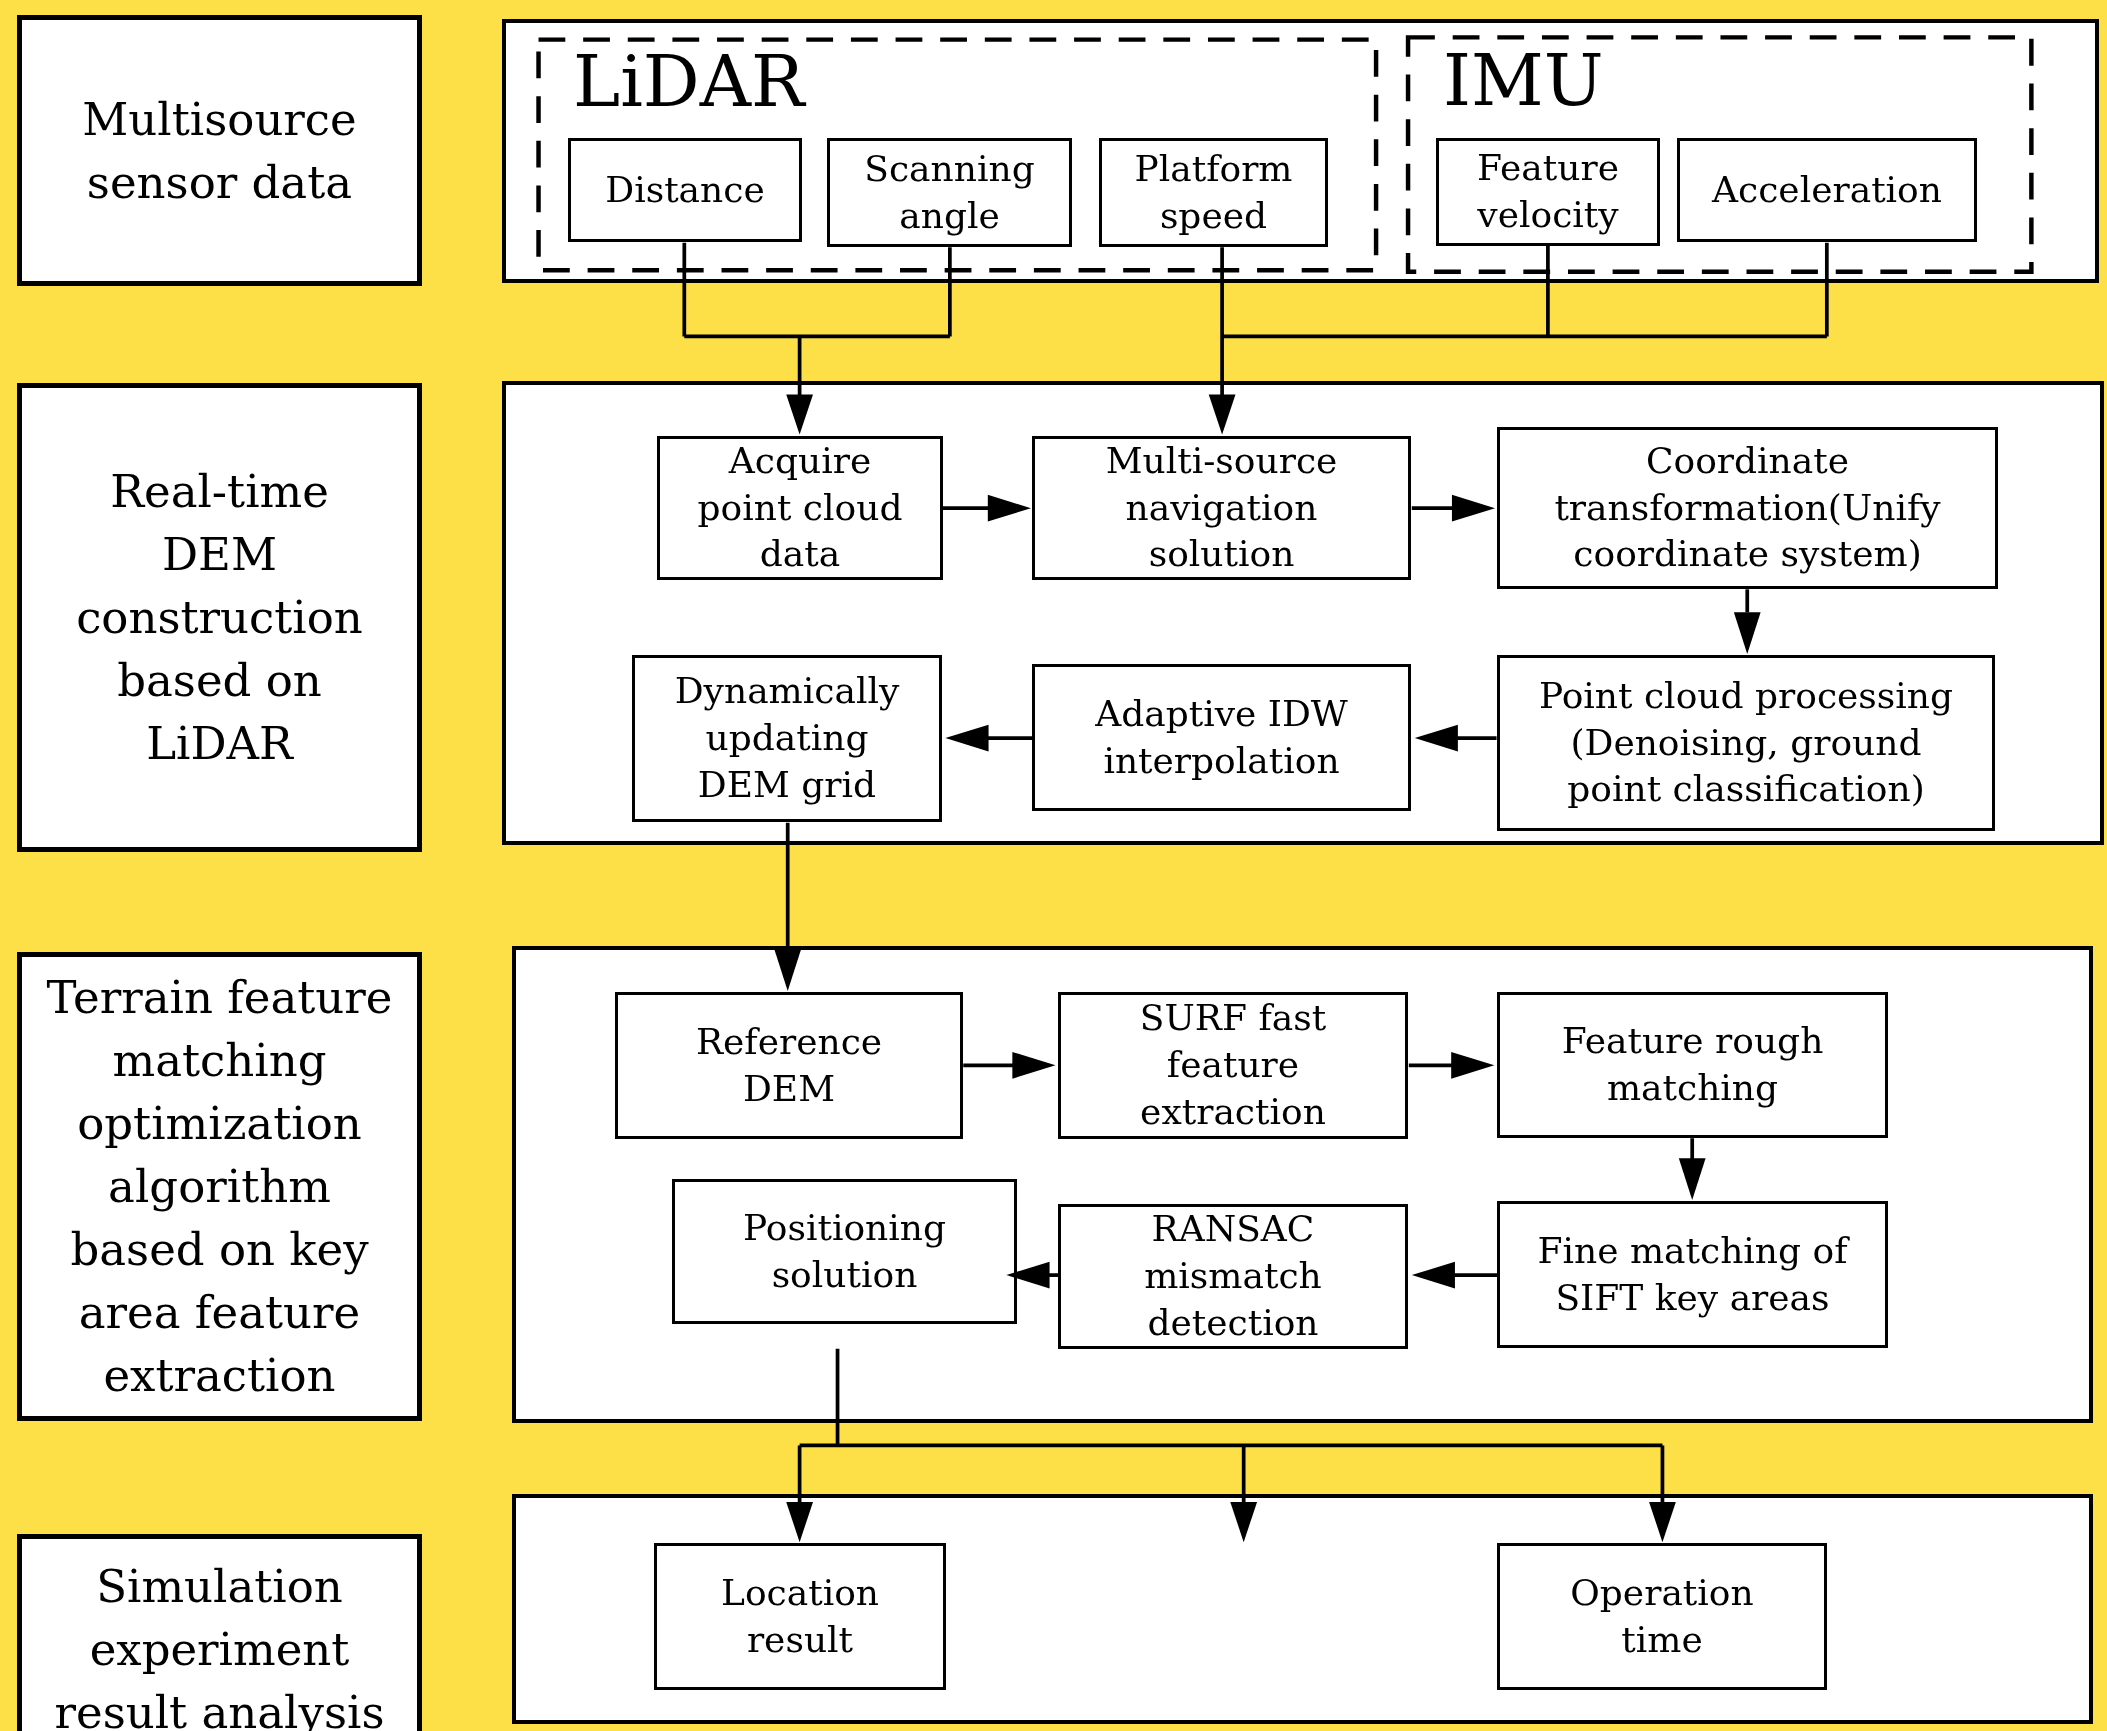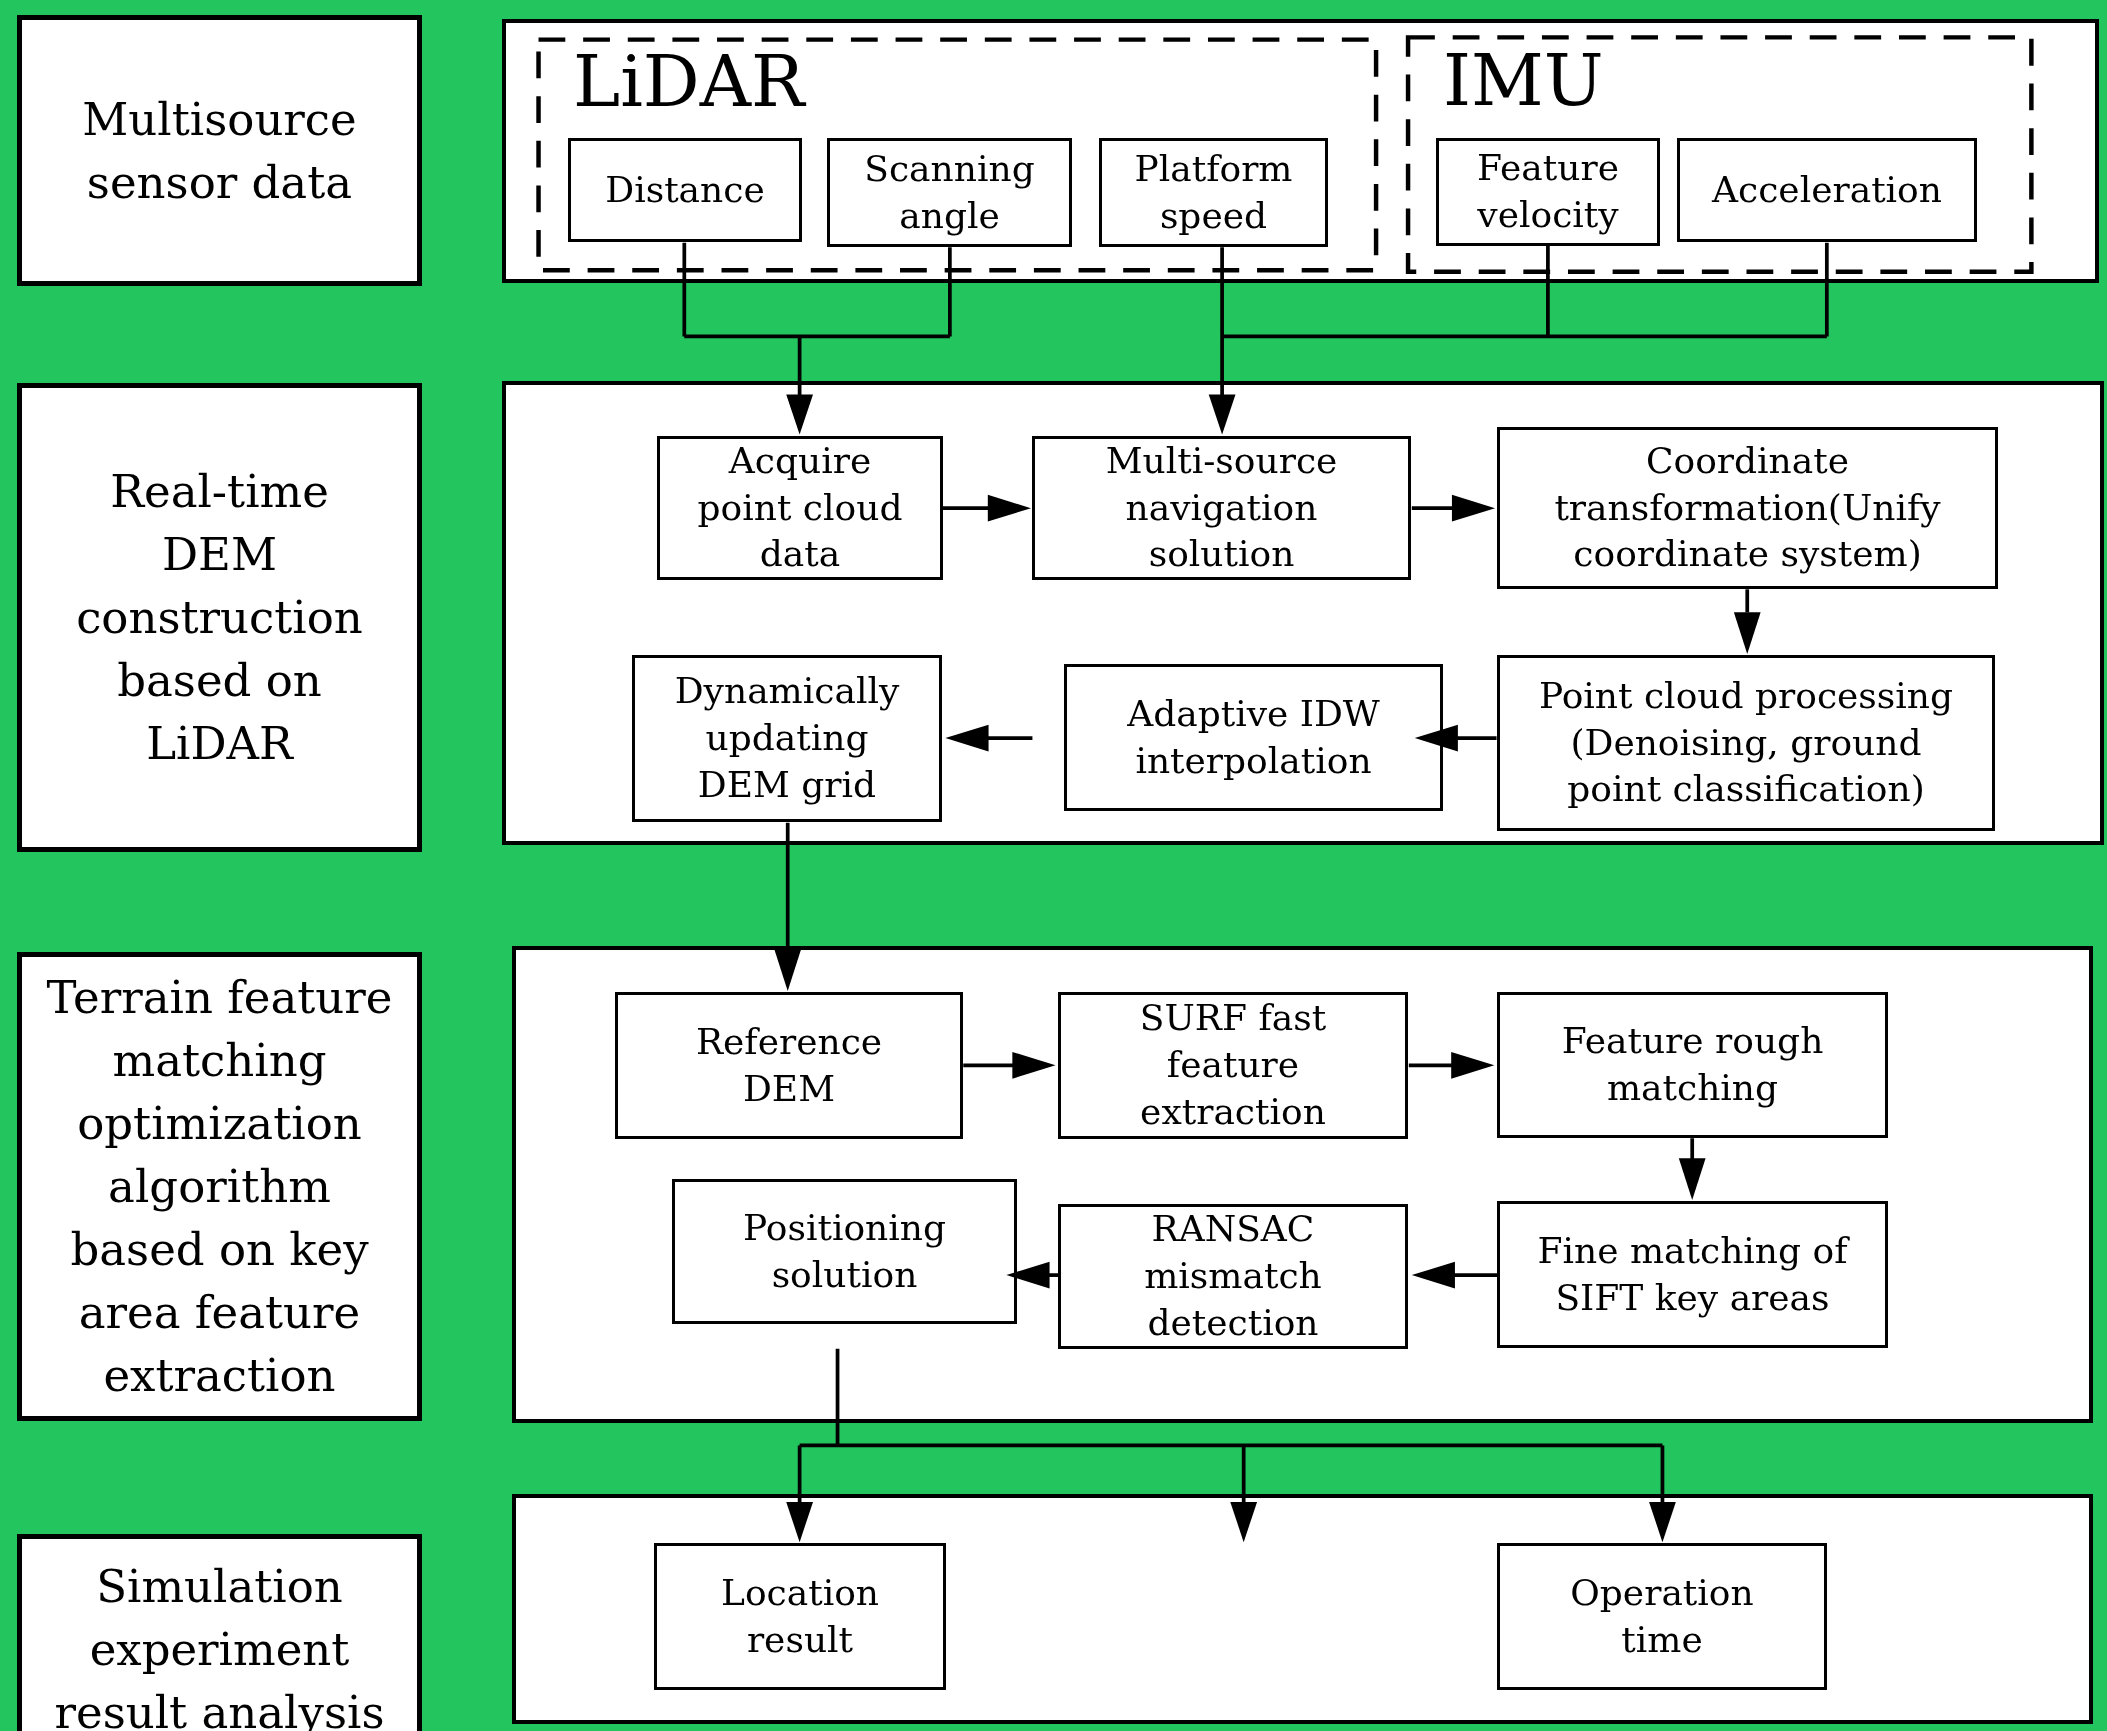--- a/index.html
+++ b/index.html
@@ -1,19 +1,19 @@
 <!DOCTYPE html>
 <html style="font-size:12px"><head>
 <meta charset="utf-8">
 <style>
   html,body{margin:0;padding:0;background:#ffffff;}
   #canvas{
     position:relative;
     width:2108px;height:1732px;
-    background:#22c55e;
+    background:#fde047;
     font-family:"DejaVu Serif","Liberation Serif",serif;
     color:#000;
   }
   .stage{
     position:absolute;
     border:5.2px solid #000;
     box-sizing:border-box;
     display:flex;align-items:center;justify-content:center;
     text-align:center;
     background:#fff;
@@ -114,21 +114,21 @@
   <div class="fbox" style="left:1497px;top:427px;width:501px;height:162px">
     <span class="lbl">Coordinate
 transformation(Unify
 coordinate system)</span>
   </div>
   <div class="fbox" style="left:632px;top:655px;width:310px;height:167px">
     <span class="lbl">Dynamically
 updating
 DEM grid</span>
   </div>
-  <div class="fbox" style="left:1064px;top:664px;width:379px;height:147px">
+  <div class="fbox" style="left:1032px;top:664px;width:379px;height:147px">
     <span class="lbl">Adaptive IDW
 interpolation</span>
   </div>
   <div class="fbox" style="left:1497px;top:655px;width:498px;height:176px">
     <span class="lbl">Point cloud processing
 (Denoising, ground
 point classification)</span>
   </div>
 
   <div class="fbox" style="left:615px;top:992px;width:348px;height:147px">

